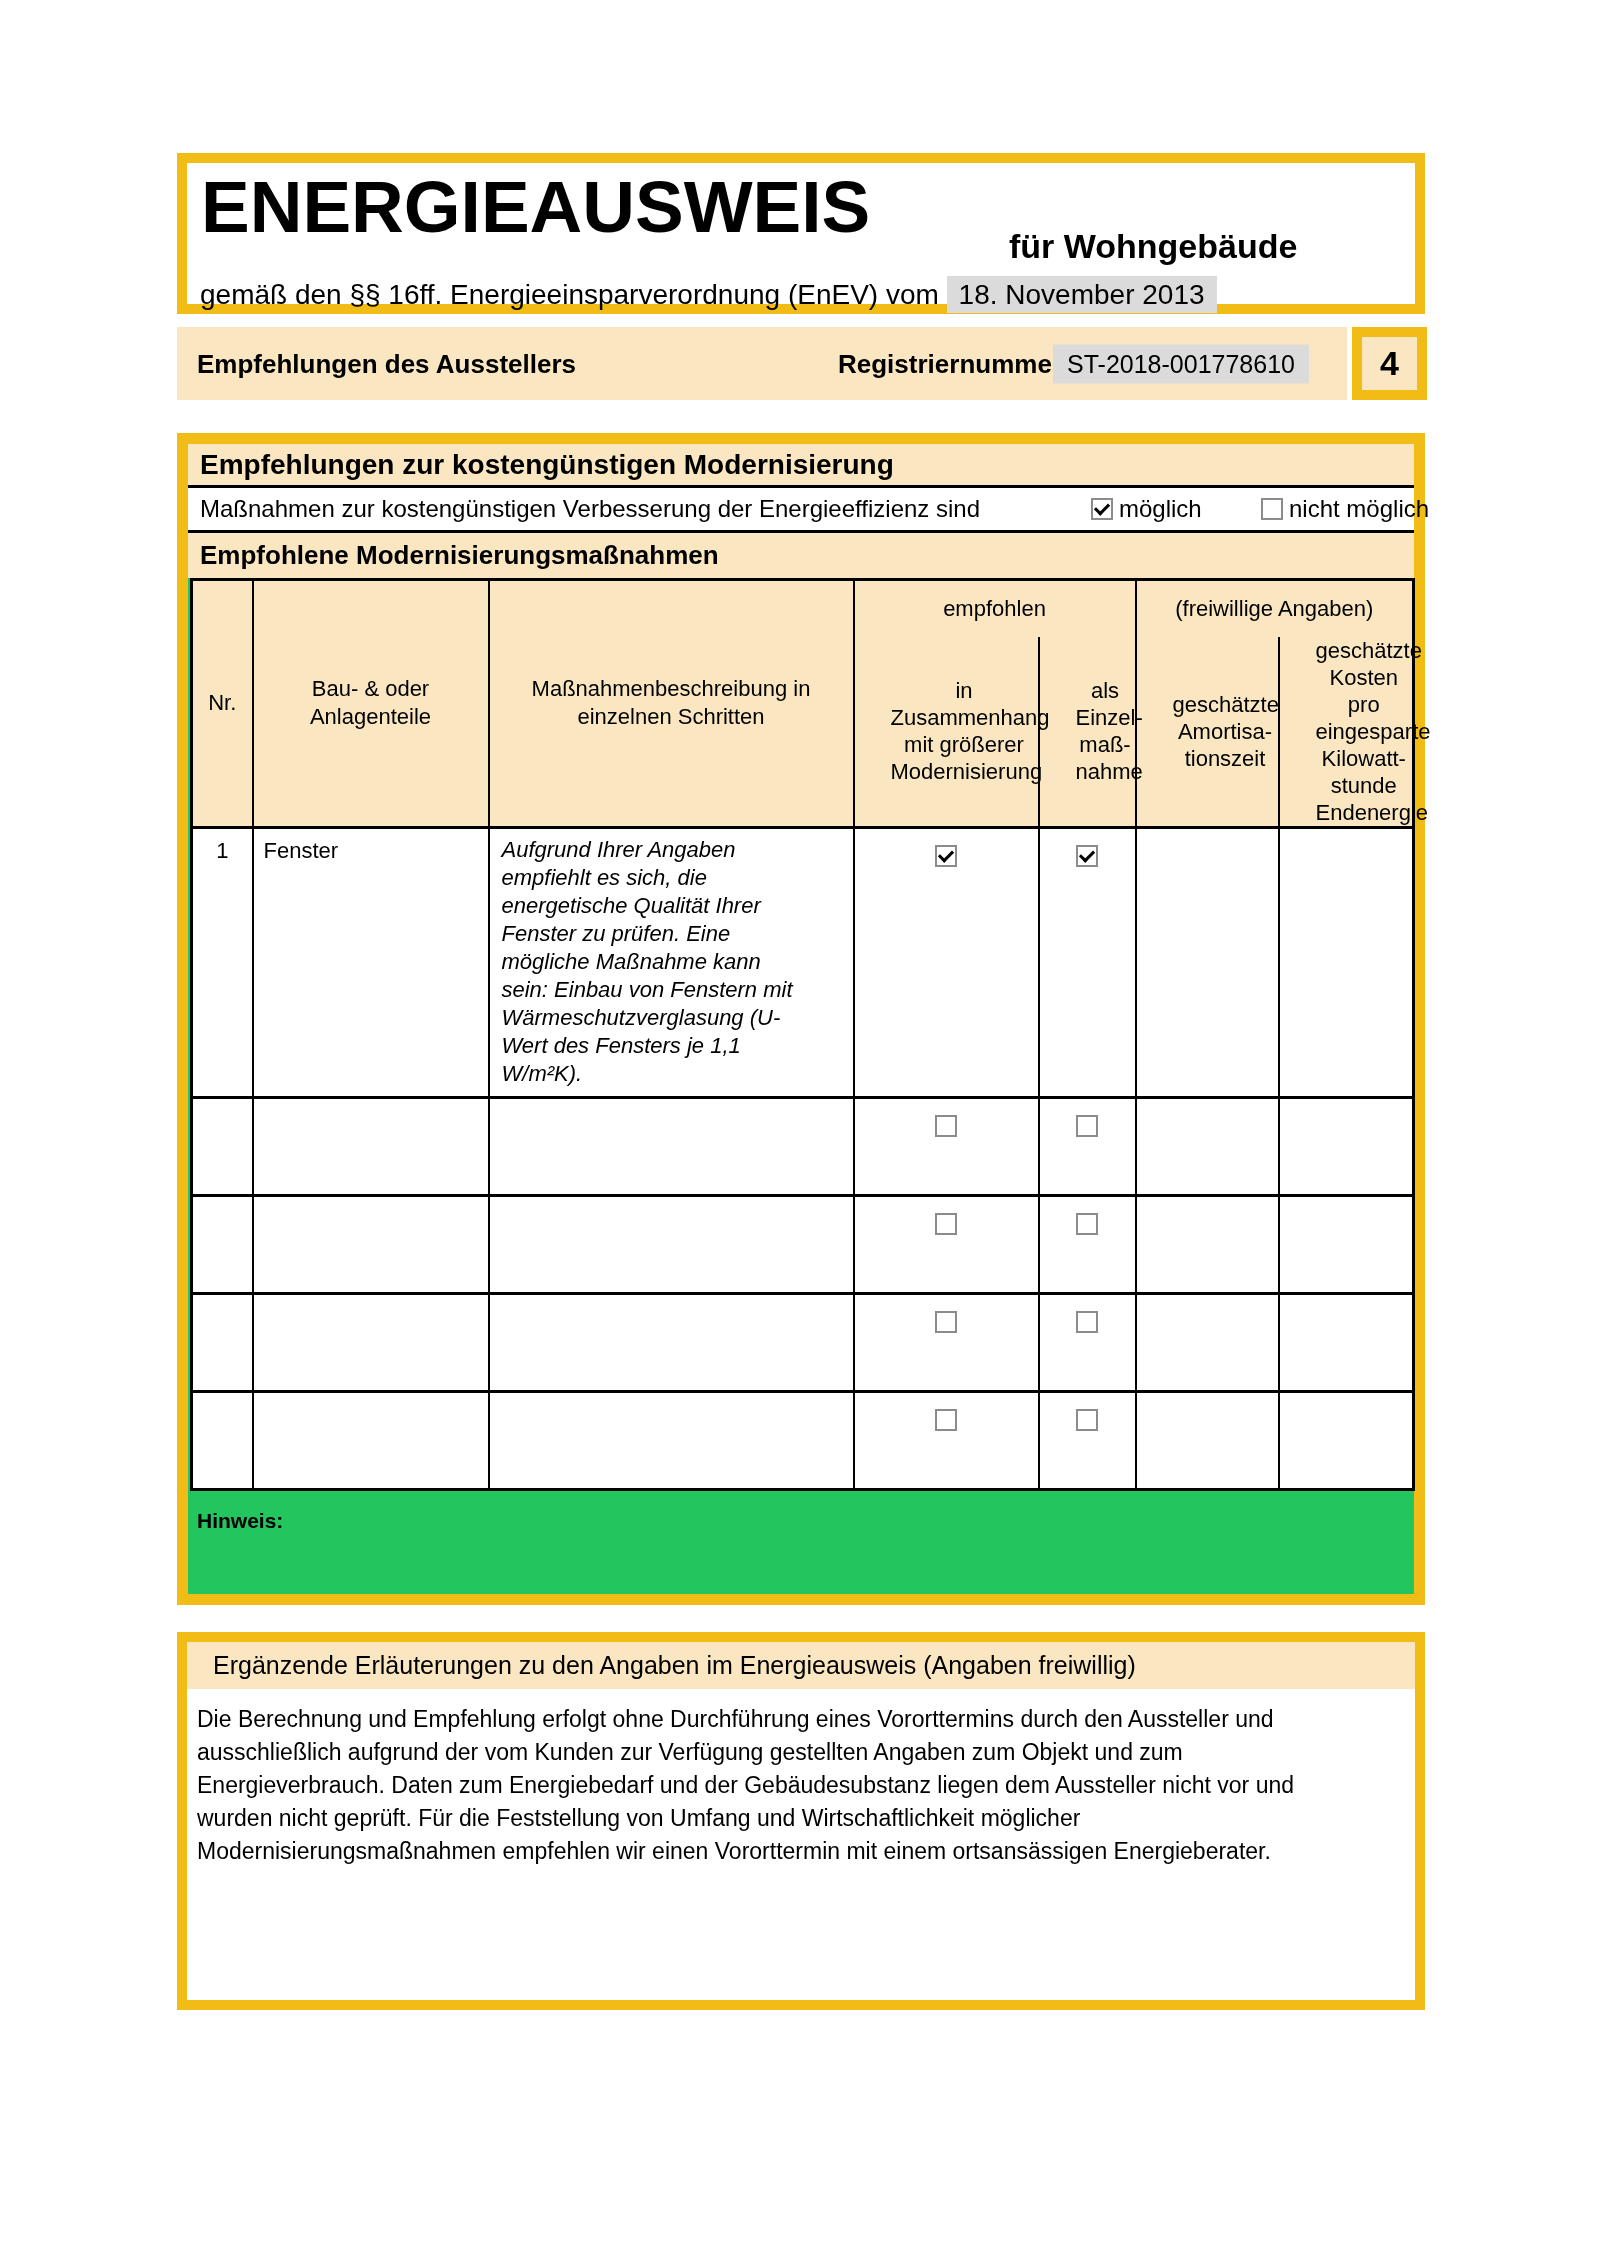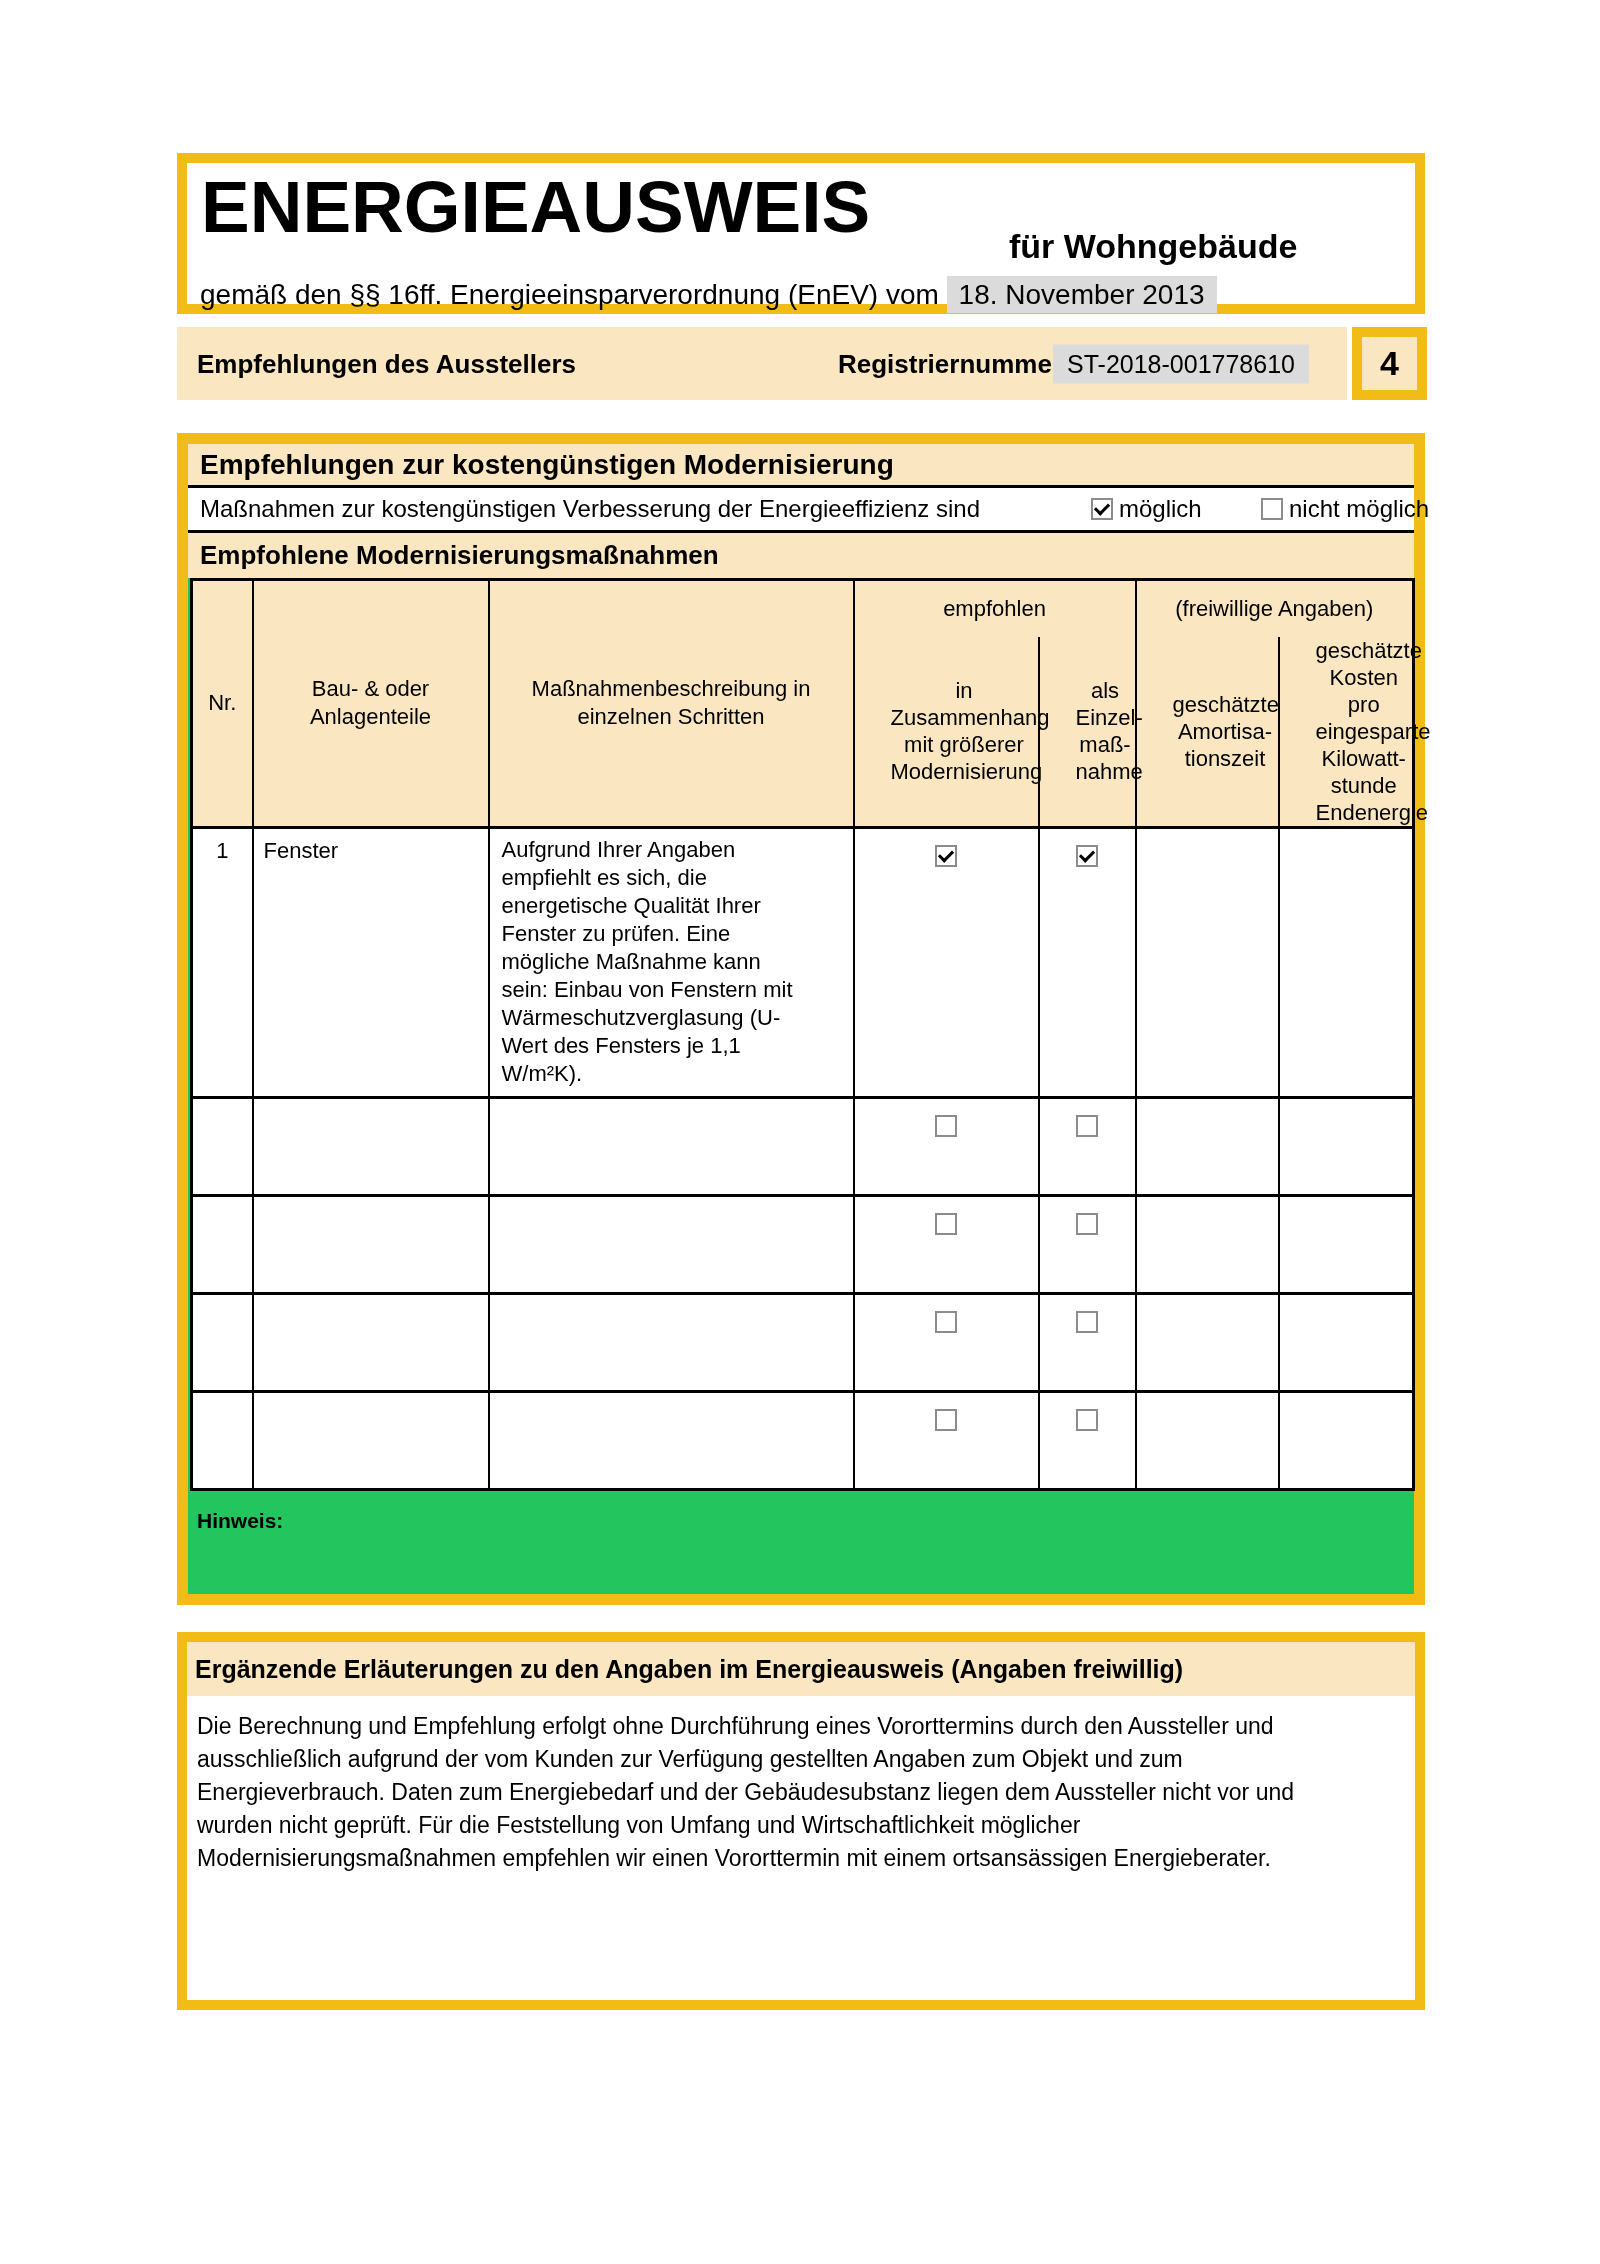--- a/index.html
+++ b/index.html
@@ -54,40 +54,40 @@
   table.measures .h1 th { height: 57px; vertical-align: middle; text-align: center;
                           background: var(--panel); white-space: pre-line; line-height: 28px; }
   table.measures .h1 th.group { border-bottom: 0; }
   table.measures .h2 th { height: 168px; border-top: 0; vertical-align: middle; text-align: center;
                           background: var(--panel); white-space: pre-line; line-height: 27px; padding-left: 36px; }
   table.measures tbody td { border-top: 3px solid #000; vertical-align: top; background: #fff; }
   tr.row-main { height: 270px; }
   tr.row-empty { height: 98px; }
   td.c-nr { text-align: center; padding-top: 9px; }
   td.c-comp { padding: 9px 10px; }
-  td.c-desc { padding: 7px 45px 7px 12px; line-height: 28px; }
+  td.c-desc { padding: 7px 45px 7px 12px; line-height: 28px; font-style: italic; }
   td.cb-cell { text-align: center; padding-top: 13px; }
 
   
   .checkbox { display: inline-block; position: relative; width: 22px; height: 22px;
               background: #fff; border: 2px solid var(--checkbox-border); flex: none; vertical-align: middle; }
   .checkbox.checked::after { content: ""; position: absolute; left: 2px; top: 3px;
               width: 11px; height: 6px; border-left: 3px solid #000; border-bottom: 3px solid #000;
               transform: rotate(-45deg); }
 
   
   .hinweis { display: flex; margin: 16px 0 0 9px; font-size: 21px; line-height: 27px; }
   .hinweis-label { width: 188px; font-weight: 700; flex: none; }
   .hinweis-text { white-space: pre-line; }
 
   
   .notes-box { position: absolute; left: 177px; top: 1632px; width: 1248px; height: 378px;
                border: 10px solid var(--accent); background: #fff; }
-  .notes-title { height: 54px; background: var(--panel); display: flex; align-items: center;
-                 padding-left: 8px; font-size: 25px; font-weight: 700; }
+  .notes-title { height: 47px; background: var(--panel); display: flex; align-items: center;
+                 padding-left: 26px; font-size: 25px; font-weight: 400; }
   .notes-body { margin: 14px 30px 0 10px; max-width: 1165px; font-size: 23px; line-height: 33px; }
 </style>
 </head>
 <body>
 
 <div class="page">
 
   <div class="header-box">
     <div class="doc-title">ENERGIEAUSWEIS</div>
     <div class="doc-subtitle">für Wohngebäude</div>

